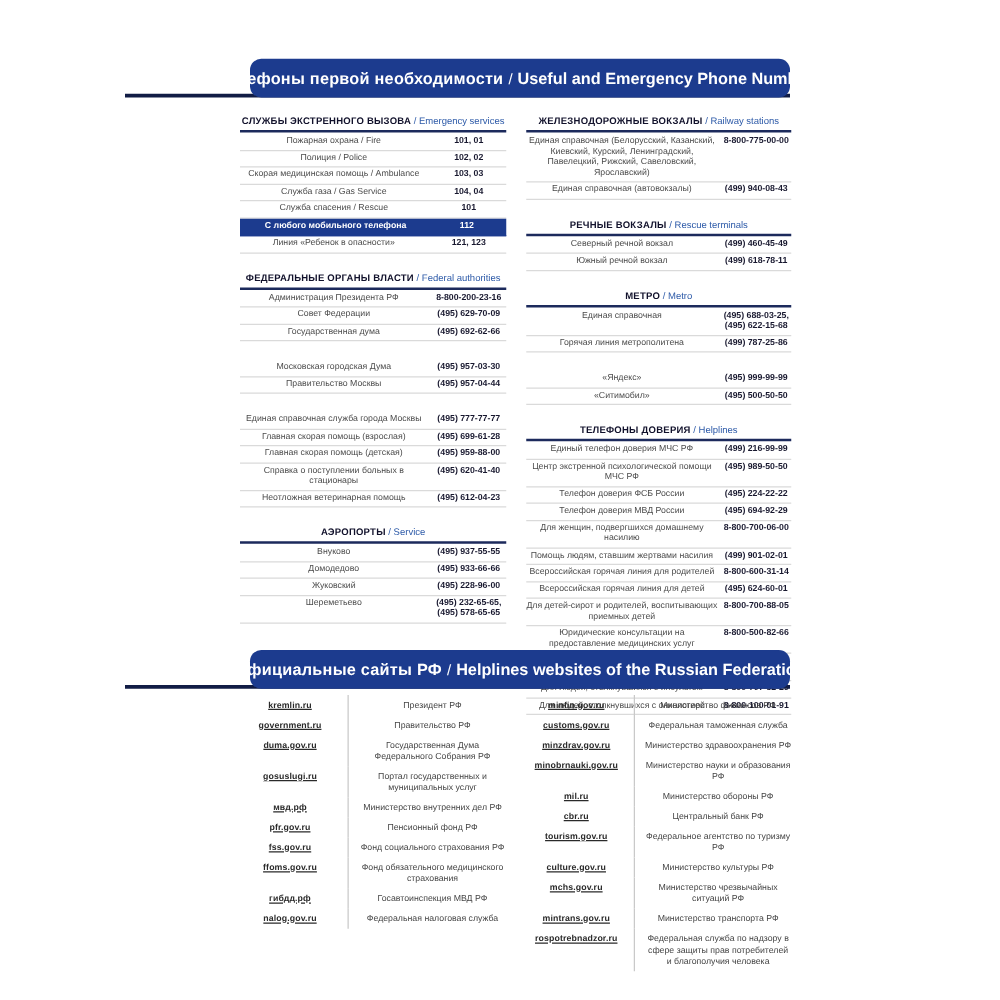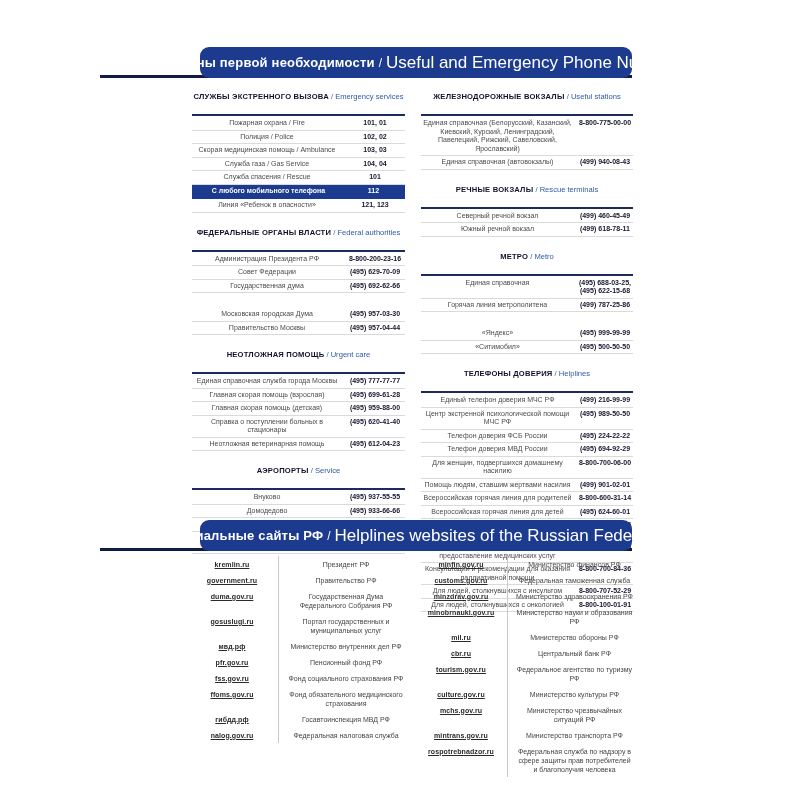--- a/index.html
+++ b/index.html
@@ -7,28 +7,28 @@
         font-family:"Liberation Sans",sans-serif;overflow:hidden;text-align:center;}
 
   
   .band{position:absolute;left:0;width:800px;height:31px;}
   .band-underline{position:absolute;left:100px;bottom:0;width:532px;height:3px;background:#111c45;}
   .band-bar{position:absolute;left:200px;top:0;width:432px;height:31px;background:#1c3b8e;
             border-radius:9px;color:#ffffff;display:flex;align-items:center;justify-content:center;
             white-space:nowrap;}
   .band-ru{font-size:13px;font-weight:bold;letter-spacing:.2px;}
   .band-sep{font-size:12px;margin:0 4px;}
-  .band-en{font-size:17px;font-weight:400;}
+  .band-en{font-size:13px;font-weight:700;}
   #band1{top:47px;} #band2{top:520px;}
 
   
   .phones-grid{position:absolute;top:92px;left:192px;width:441px;
                display:grid;grid-template-columns:213px 212px;column-gap:16px;}
   .phone-section{margin-bottom:15px;}
-  .sec-title{border-bottom:2px solid #1c2a5c;padding-bottom:13px;margin-bottom:1px;
+  .sec-title{border-bottom:2px solid #1c2a5c;padding-bottom:3px;margin-bottom:1px;
              font-size:7.6px;line-height:9px;}
   .sec-ru{font-weight:bold;color:#11112b;letter-spacing:.2px;}
   .sec-sep,.sec-en{color:#2d5aa8;}
   .sec-en{font-weight:400;}
   .phone-row{display:flex;align-items:flex-start;border-bottom:1px solid #dadada;
              padding:2px 0;font-size:7px;line-height:8.5px;}
   .phone-row .lbl{flex:1;color:#4b4b4b;padding-right:3px;}
   .phone-row .val{flex-shrink:0;font-weight:bold;color:#17172e;white-space:pre-line;}
   .col-left .val{width:60px;} .col-right .val{width:56px;}
   .phone-row.hl{background:#1c3b8e;border-bottom:1px solid #1c3b8e;padding:2.5px 3px;}
@@ -110,21 +110,20 @@
           <div class="phone-row">
             <span class="lbl">Московская городская Дума</span>
             <span class="val">(495) 957-03-30</span>
           </div>
           <div class="phone-row">
             <span class="lbl">Правительство Москвы</span>
             <span class="val">(495) 957-04-44</span>
           </div>
         </section>
         <section class="phone-section">
-          <div class="sec-title"><span class="sec-ru">НЕОТЛОЖНАЯ ПОМОЩЬ</span><span class="sec-sep"> / </span><span class="sec-en">Urgent care</span></div>
           <div class="phone-row">
             <span class="lbl">Единая справочная служба города Москвы</span>
             <span class="val">(495) 777-77-77</span>
           </div>
           <div class="phone-row">
             <span class="lbl">Главная скорая помощь (взрослая)</span>
             <span class="val">(495) 699-61-28</span>
           </div>
           <div class="phone-row">
             <span class="lbl">Главная скорая помощь (детская)</span>
@@ -155,21 +154,21 @@
           </div>
           <div class="phone-row">
             <span class="lbl">Шереметьево</span>
             <span class="val">(495) 232-65-65,
 (495) 578-65-65</span>
           </div>
         </section>
       </div>
     <div class="col col-right" id="phones-right">
         <section class="phone-section">
-          <div class="sec-title"><span class="sec-ru">ЖЕЛЕЗНОДОРОЖНЫЕ ВОКЗАЛЫ</span><span class="sec-sep"> / </span><span class="sec-en">Useful stations</span></div>
+          <div class="sec-title"><span class="sec-ru">ЖЕЛЕЗНОДОРОЖНЫЕ ВОКЗАЛЫ</span><span class="sec-sep"> / </span><span class="sec-en">Railway stations</span></div>
           <div class="phone-row">
             <span class="lbl">Единая справочная (Белорусский, Казанский, Киевский, Курский, Ленинградский, Павелецкий, Рижский, Савеловский, Ярославский)</span>
             <span class="val">8-800-775-00-00</span>
           </div>
           <div class="phone-row">
             <span class="lbl">Единая справочная (автовокзалы)</span>
             <span class="val">(499) 940-08-43</span>
           </div>
         </section>
         <section class="phone-section">

